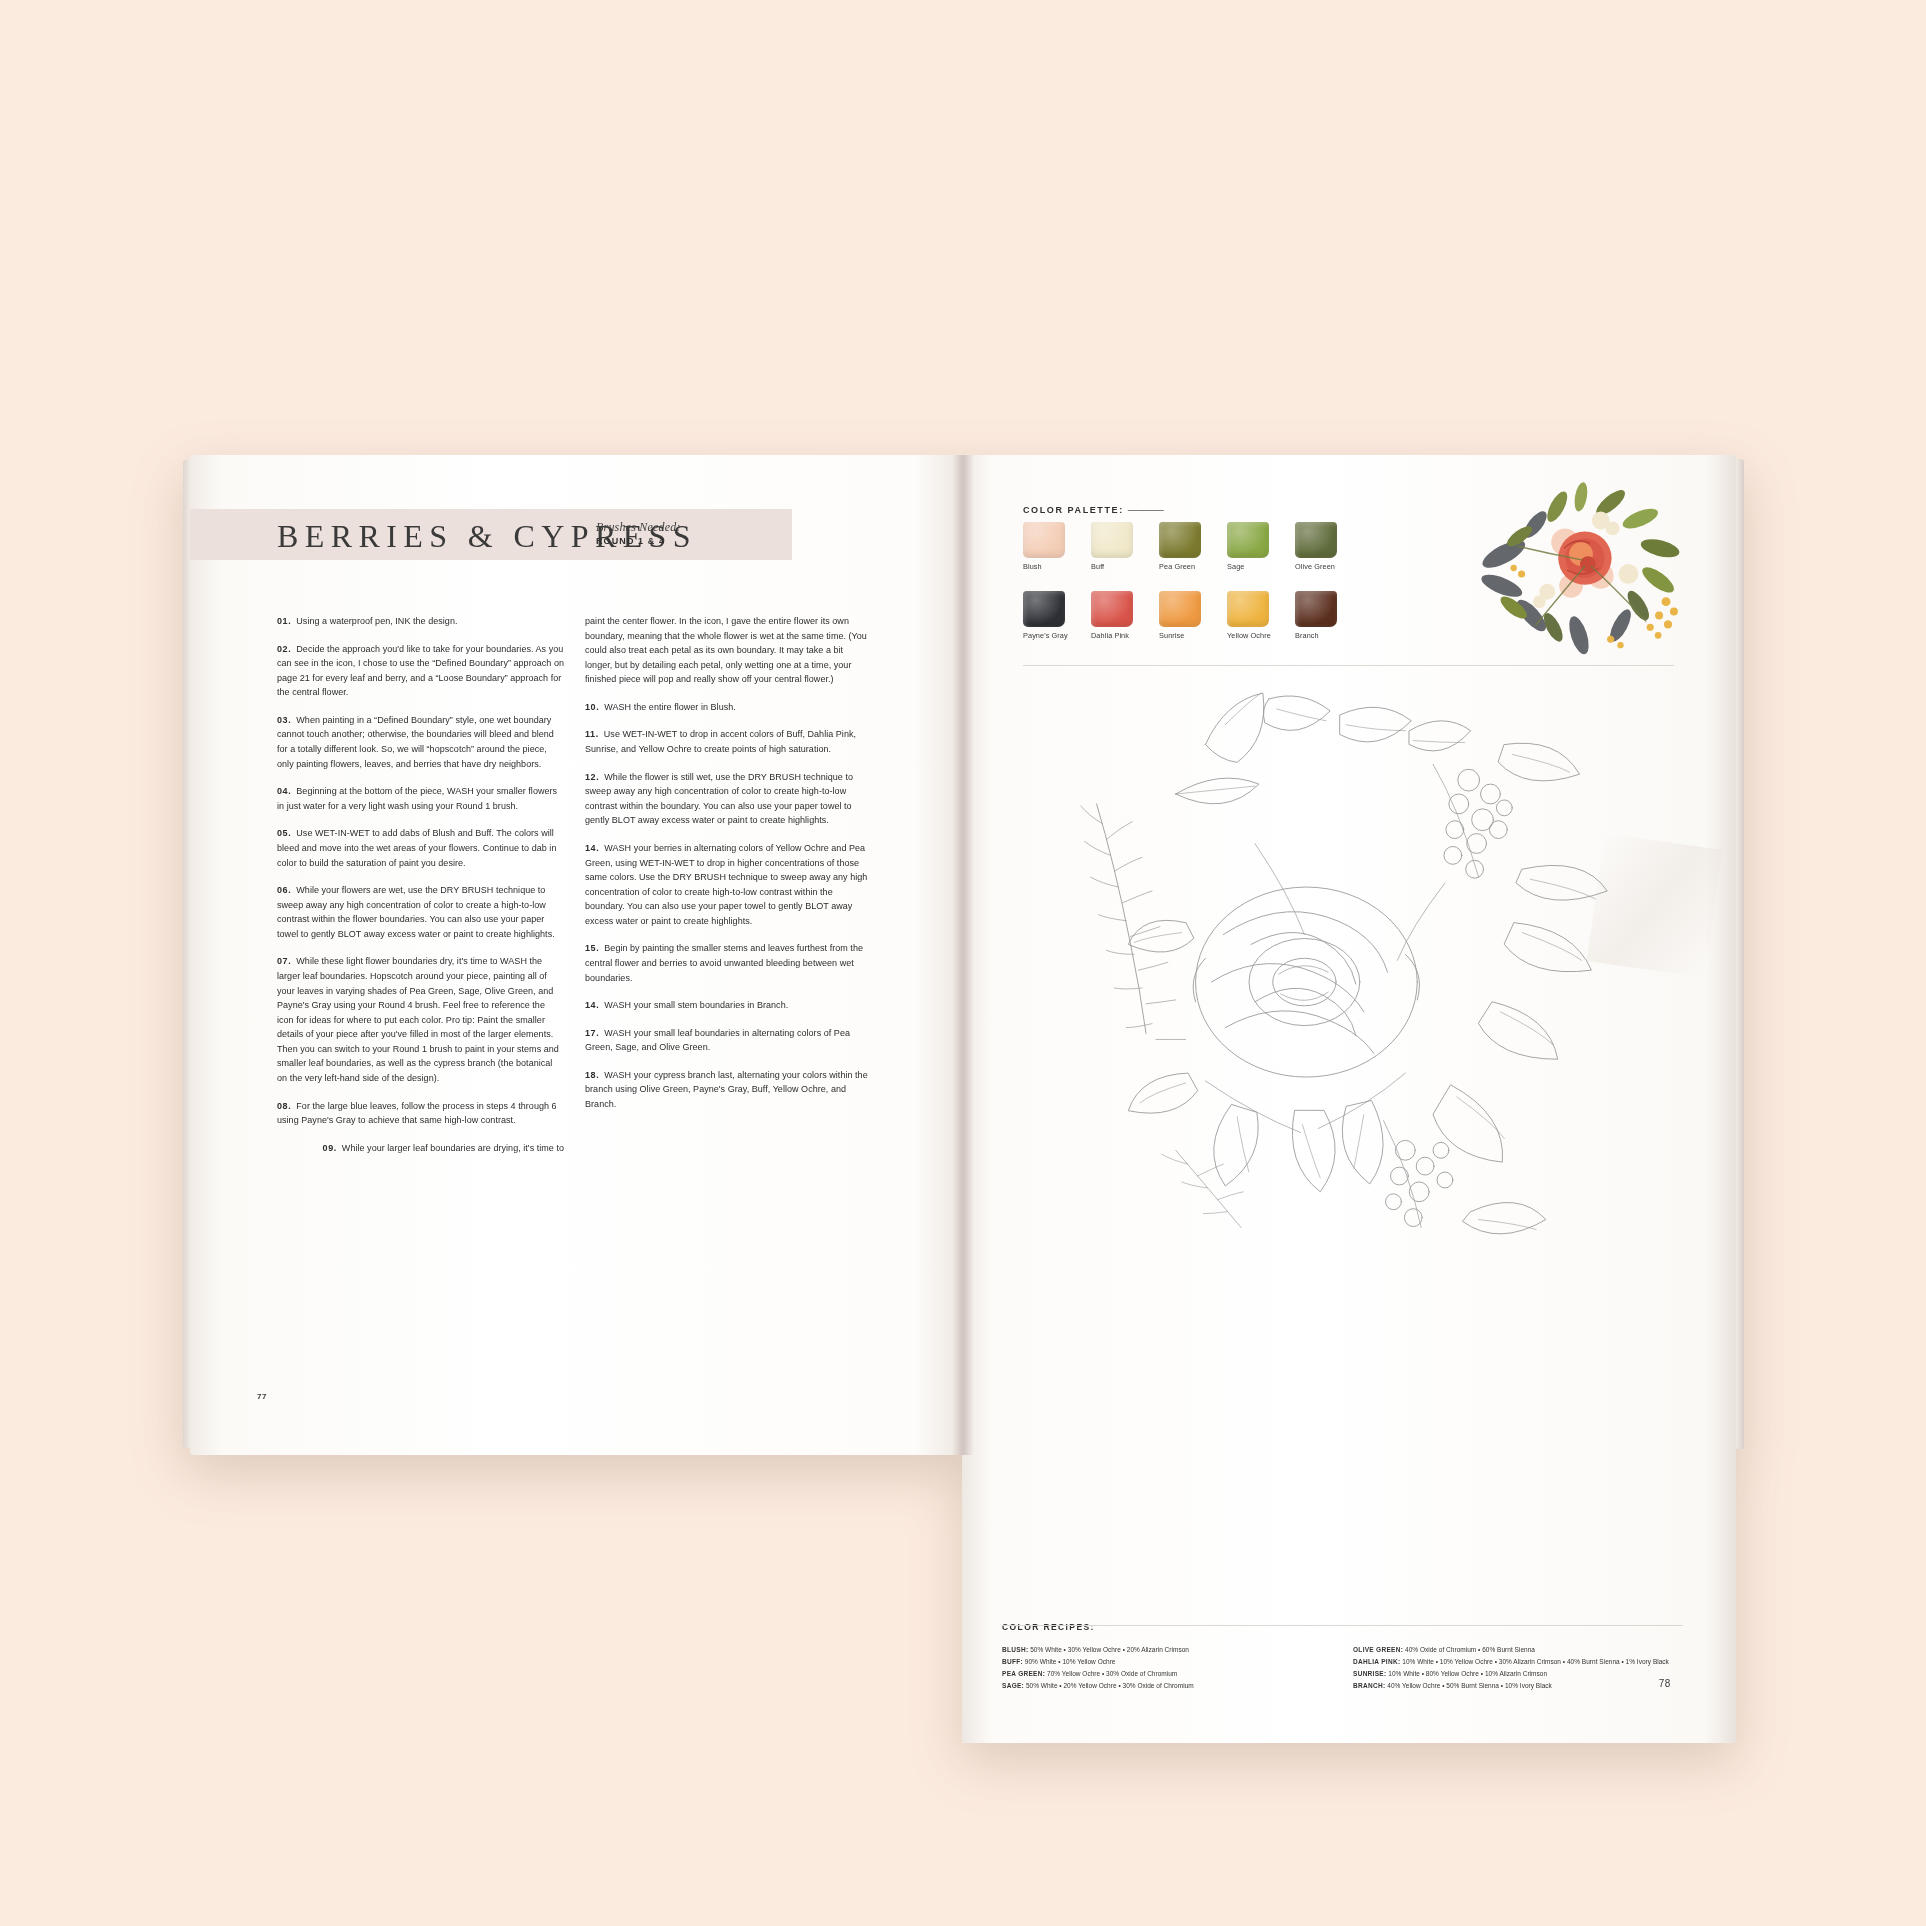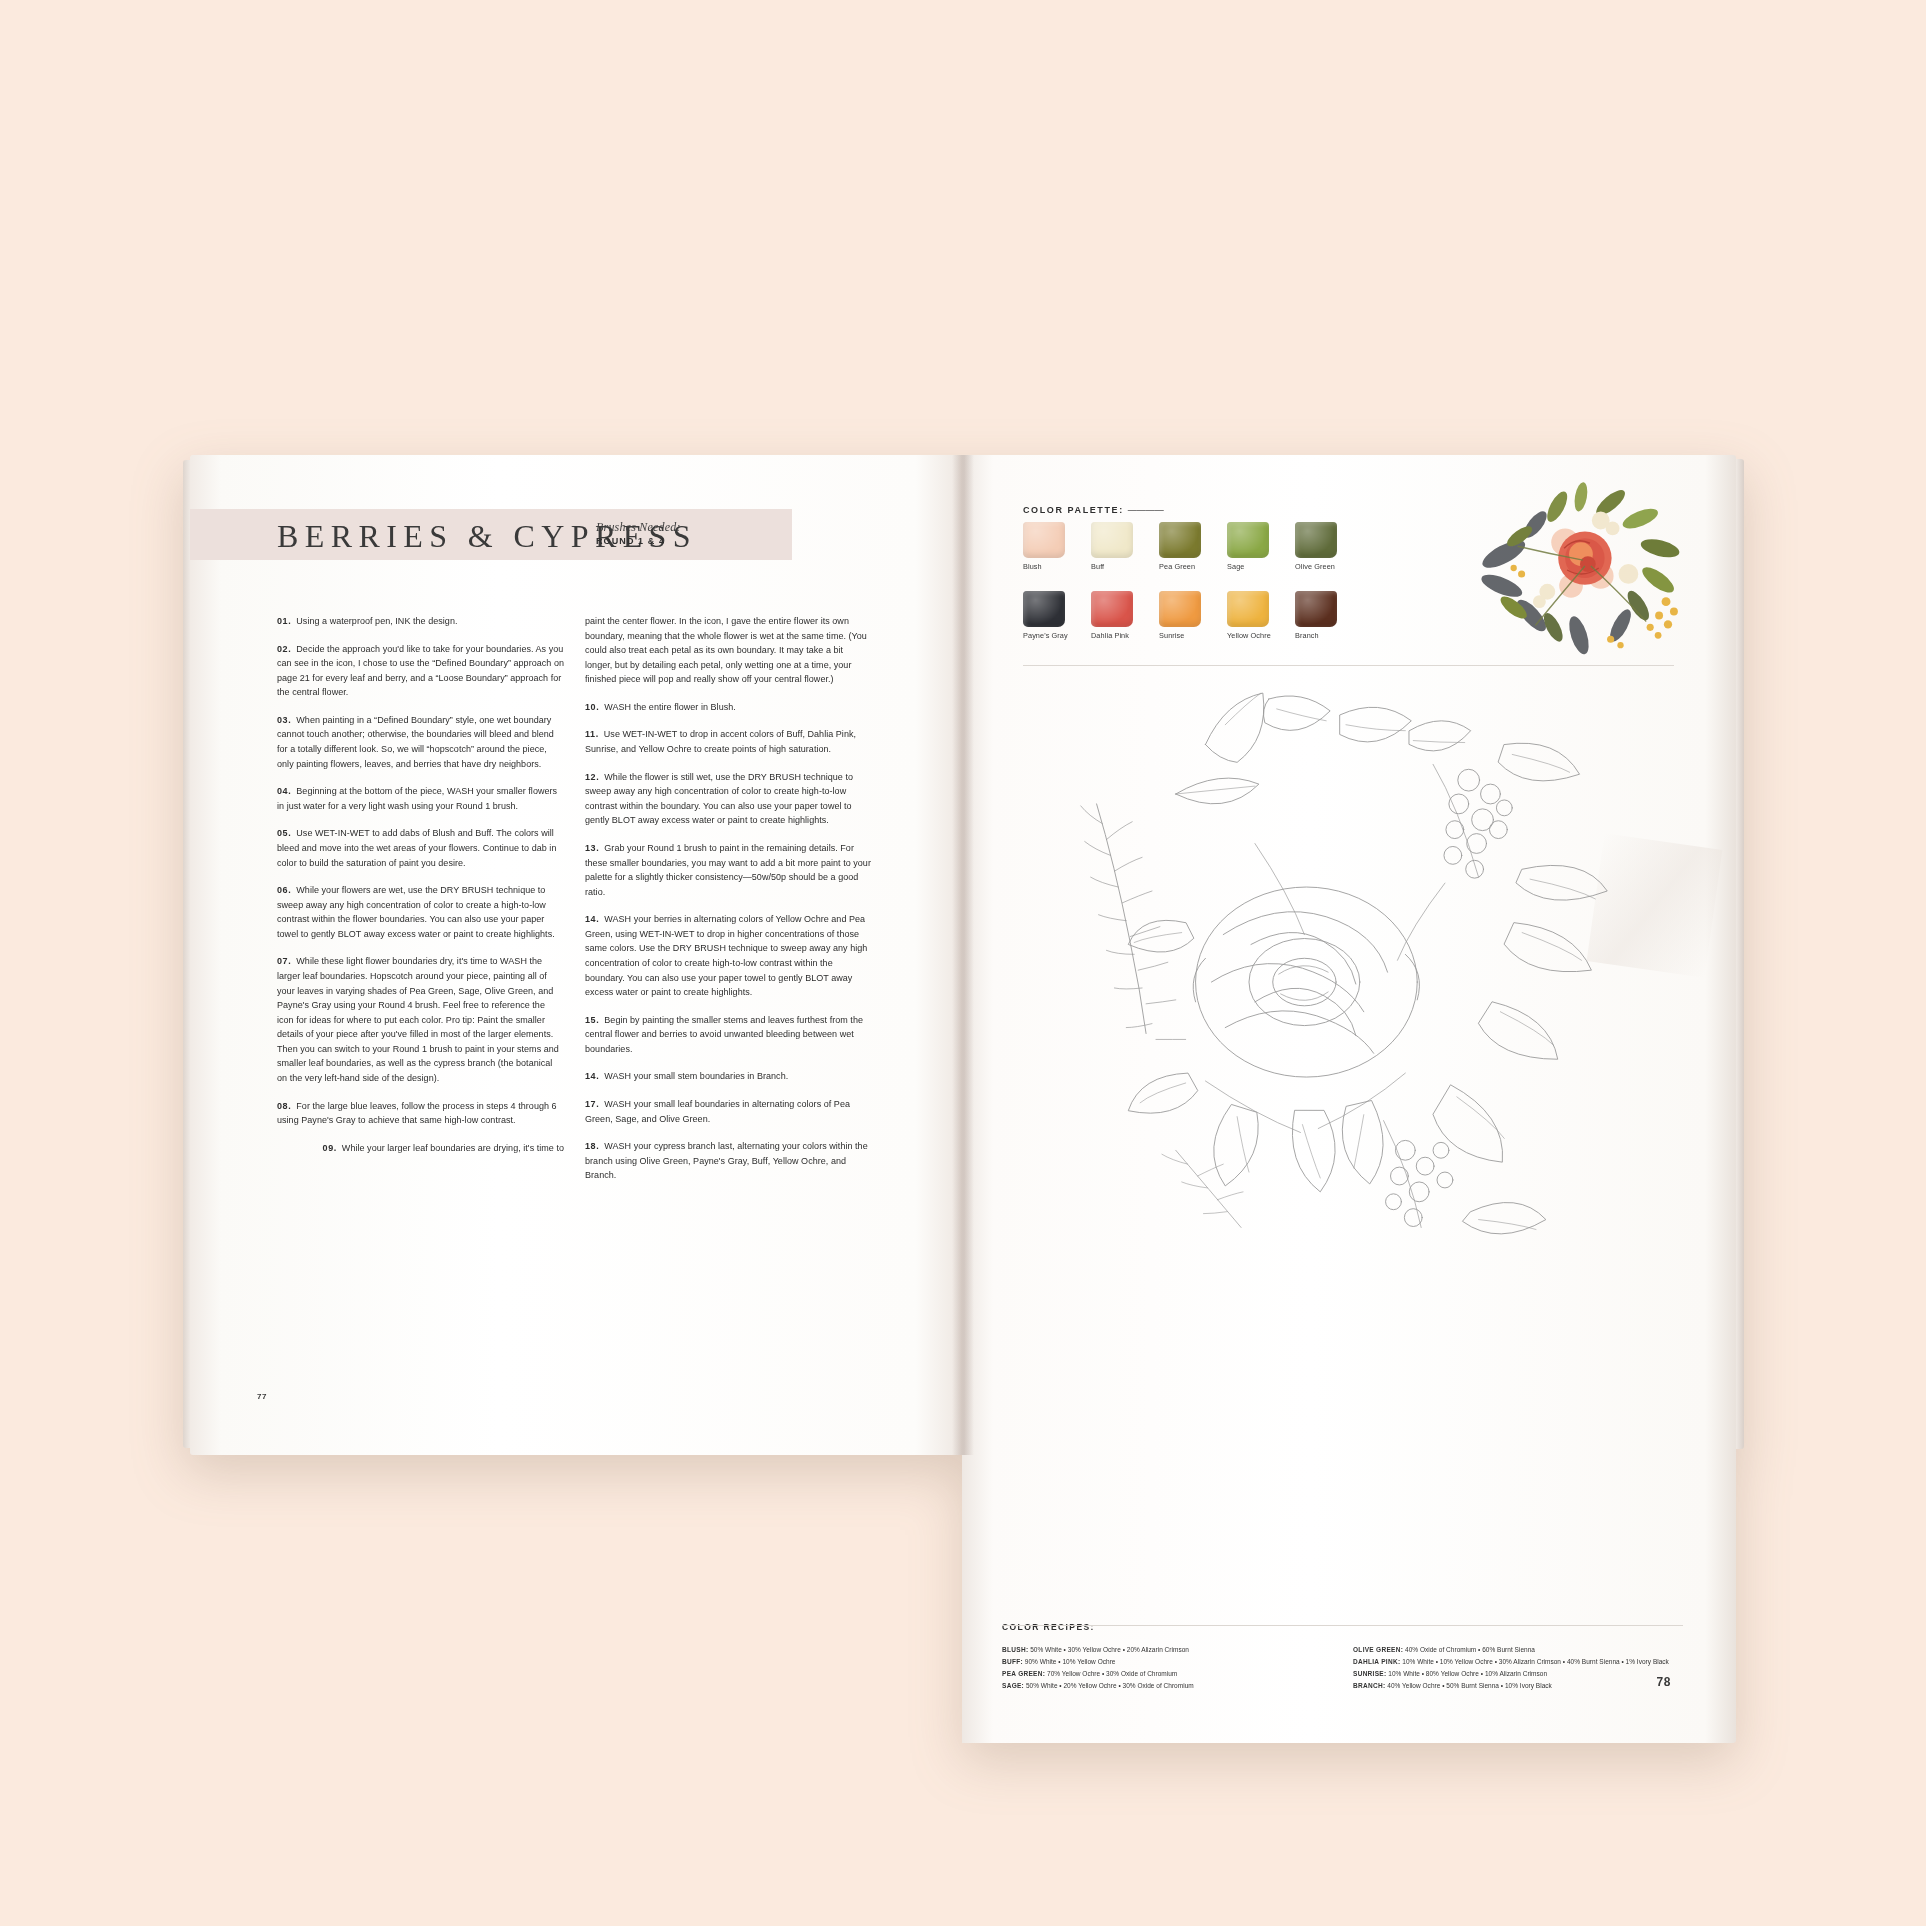--- a/index.html
+++ b/index.html
@@ -156,22 +156,22 @@
     bottom: 54px;
     font-size: 8px;
     font-weight: bold;
     color: #3a3a3a;
     letter-spacing: 0.6px;
   }
   .page-num-right {
     position: absolute;
     right: 65px;
     bottom: 54px;
-    font-size: 12px;
-    font-weight: bold;
+    font-size: 10px;
+    font-weight: normal;
     color: #3a3a3a;
     letter-spacing: 0.6px;
   }
 
   
   .palette-heading {
     position: absolute;
     left: 61px;
     top: 50px;
     font-size: 9px;
@@ -325,21 +325,20 @@
           <p class="para"><span class="num">07.</span><span>While these light flower boundaries dry, it's time to WASH the larger leaf boundaries. Hopscotch around your piece, painting all of your leaves in varying shades of Pea Green, Sage, Olive Green, and Payne's Gray using your Round 4 brush. Feel free to reference the icon for ideas for where to put each color. Pro tip: Paint the smaller details of your piece after you've filled in most of the larger elements. Then you can switch to your Round 1 brush to paint in your stems and smaller leaf boundaries, as well as the cypress branch (the botanical on the very left-hand side of the design).</span></p>
           <p class="para"><span class="num">08.</span><span>For the large blue leaves, follow the process in steps 4 through 6 using Payne's Gray to achieve that same high-low contrast.</span></p>
           <p class="para"><span class="num">09.</span><span>While your larger leaf boundaries are drying, it's time to</span></p>
         </div>
 
         <div class="col col-right">
           <p class="para"><span>paint the center flower. In the icon, I gave the entire flower its own boundary, meaning that the whole flower is wet at the same time. (You could also treat each petal as its own boundary. It may take a bit longer, but by detailing each petal, only wetting one at a time, your finished piece will pop and really show off your central flower.)</span></p>
           <p class="para"><span class="num">10.</span><span>WASH the entire flower in Blush.</span></p>
           <p class="para"><span class="num">11.</span><span>Use WET-IN-WET to drop in accent colors of Buff, Dahlia Pink, Sunrise, and Yellow Ochre to create points of high saturation.</span></p>
           <p class="para"><span class="num">12.</span><span>While the flower is still wet, use the DRY BRUSH technique to sweep away any high concentration of color to create high-to-low contrast within the boundary. You can also use your paper towel to gently BLOT away excess water or paint to create highlights.</span></p>
-          <p class="para"><span class="num">13.</span><span>Grab your Round 1 brush to paint in the remaining details. For these smaller boundaries, you may want to add a bit more paint to your palette for a slightly thicker consistency—50w/50p should be a good ratio.</span></p>
           <p class="para"><span class="num">14.</span><span>WASH your berries in alternating colors of Yellow Ochre and Pea Green, using WET-IN-WET to drop in higher concentrations of those same colors. Use the DRY BRUSH technique to sweep away any high concentration of color to create high-to-low contrast within the boundary. You can also use your paper towel to gently BLOT away excess water or paint to create highlights.</span></p>
           <p class="para"><span class="num">15.</span><span>Begin by painting the smaller stems and leaves furthest from the central flower and berries to avoid unwanted bleeding between wet boundaries.</span></p>
           <p class="para"><span class="num">14.</span><span>WASH your small stem boundaries in Branch.</span></p>
           <p class="para"><span class="num">17.</span><span>WASH your small leaf boundaries in alternating colors of Pea Green, Sage, and Olive Green.</span></p>
           <p class="para"><span class="num">18.</span><span>WASH your cypress branch last, alternating your colors within the branch using Olive Green, Payne's Gray, Buff, Yellow Ochre, and Branch.</span></p>
         </div>
       </div>
 
       <div class="page-num-left">77</div>
     </div>

